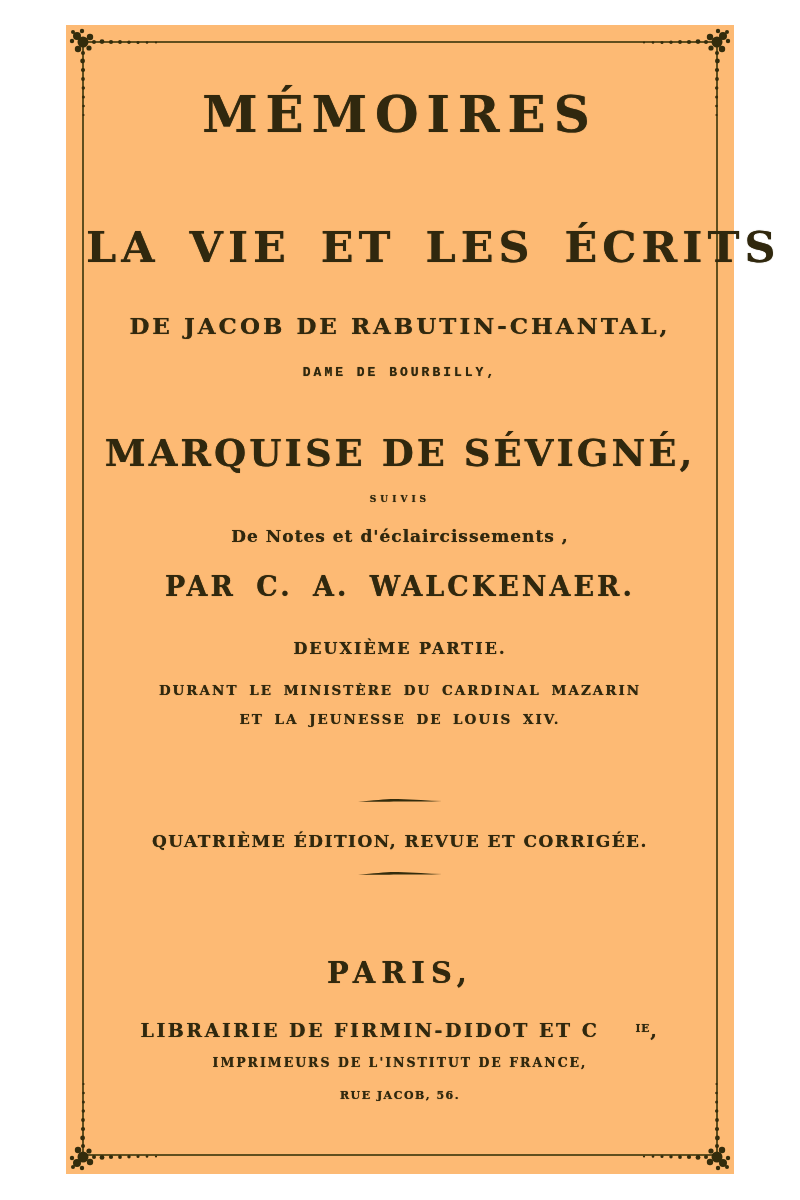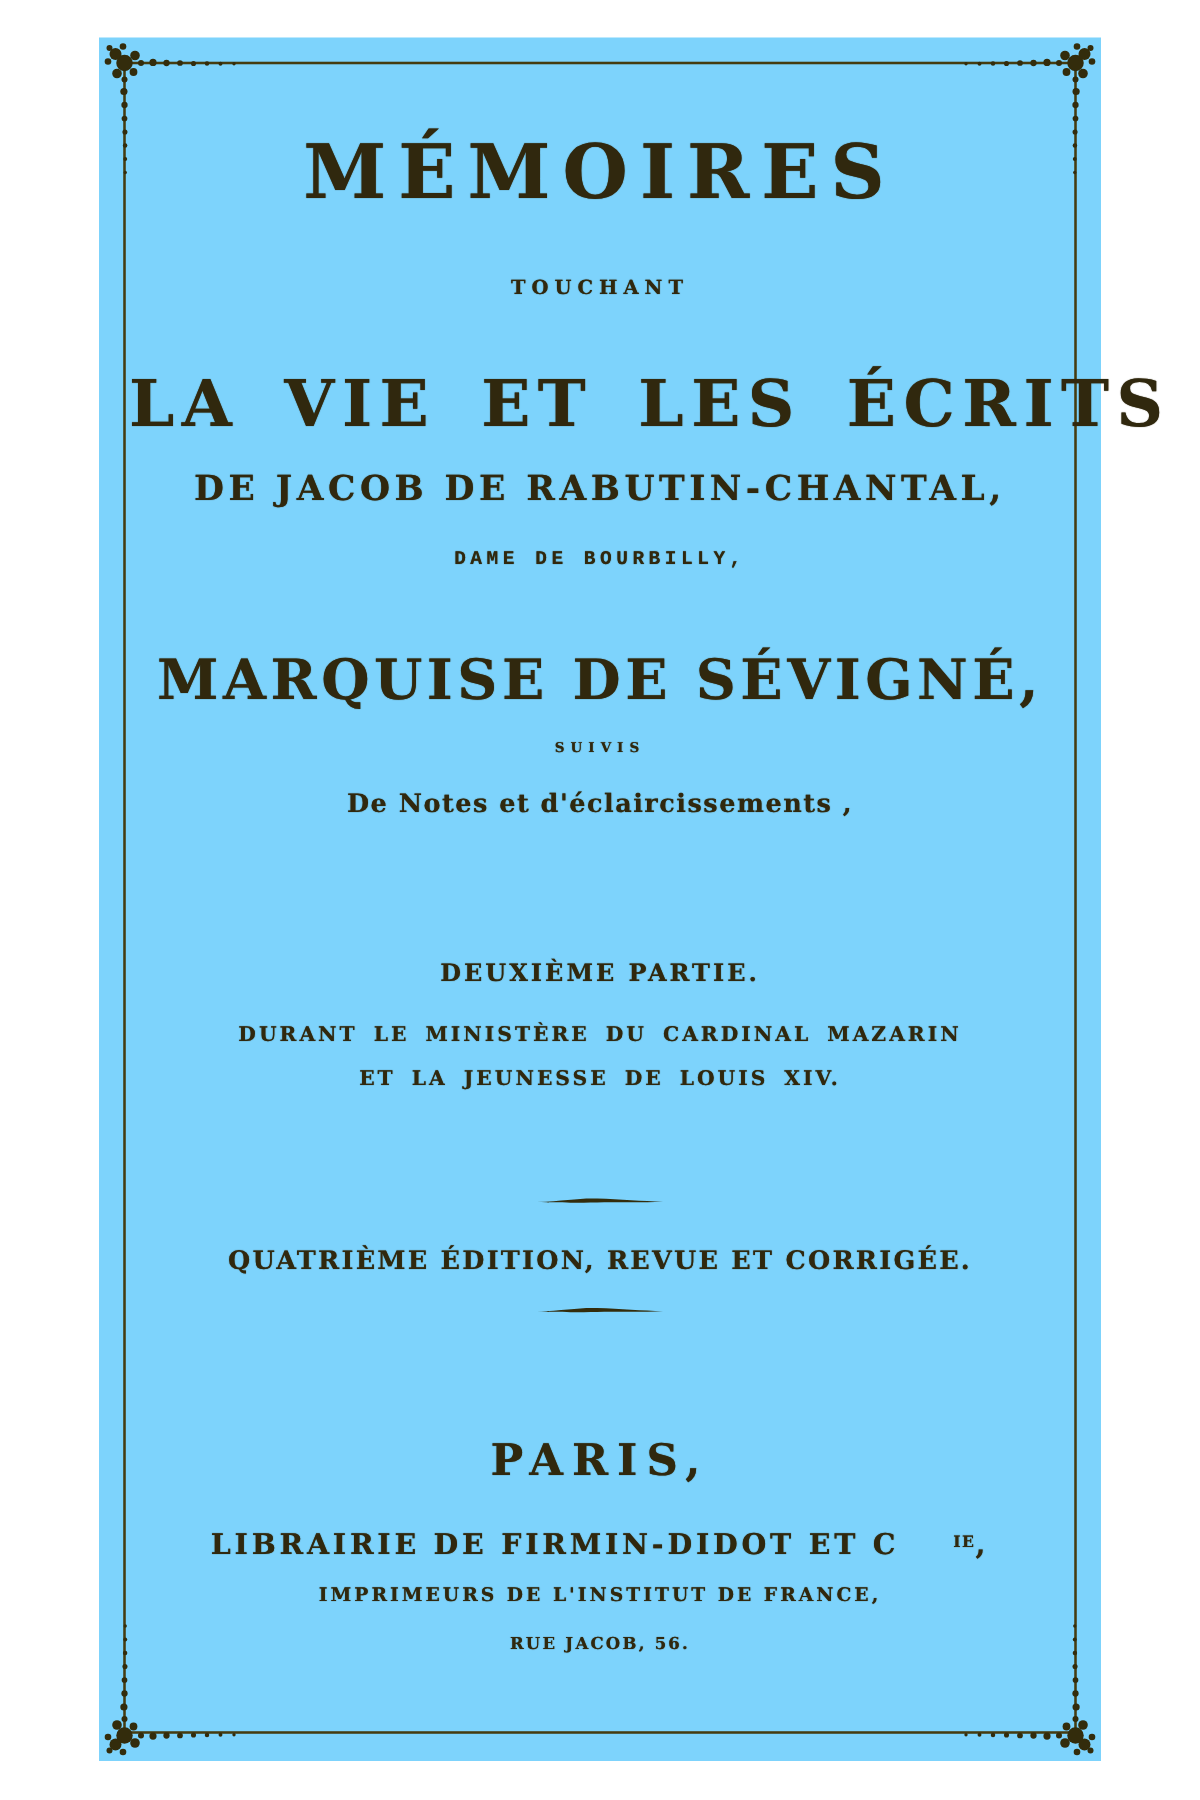--- a/index.html
+++ b/index.html
@@ -16,21 +16,21 @@
     width: 800px;
     height: 1200px;
     background: #ffffff;
   }
   .cover {
     position: absolute;
     left: 66px;
     top: 25px;
     width: 668px;
     height: 1149px;
-    background: #7dd3fc;
+    background: #fdba74;
   }
   .frame-svg {
     position: absolute;
     left: 0;
     top: 0;
     width: 668px;
     height: 1149px;
     pointer-events: none;
   }
   .line {
@@ -39,21 +39,21 @@
     right: 20px;
     text-align: center;
     color: #30280e;
     font-weight: bold;
     line-height: 1;
     text-shadow: 0 0 0.7px rgba(48,40,14,0.85);
     white-space: nowrap;
   }
   .t-main      { top: 65px;  font-size: 50px;   letter-spacing: 8px; }
   .t-touchant  { top: 161px; font-size: 13px;   letter-spacing: 4px; }
-  .t-vie       { top: 224px; font-size: 43px;   letter-spacing: 5px; word-spacing: 10px; }
+  .t-vie       { top: 201px; font-size: 43px;   letter-spacing: 5px; word-spacing: 10px; }
   .t-marie     { top: 289px; font-size: 23px;   letter-spacing: 3px; }
   .t-dame      { top: 341px; font-size: 13px;   letter-spacing: 3px; font-family: Liberation Mono, monospace; }
   .t-marquise  { top: 382px; font-size: 37px;   letter-spacing: 3px; margin-top: 28px; }
   .t-suivis    { top: 470px; font-size: 9px;    letter-spacing: 4px; }
   .t-notes     { top: 503px; font-size: 17px;   letter-spacing: 1px; }
   .t-author    { top: 548px; font-size: 27px;   letter-spacing: 3px; word-spacing: 8px; }
   .t-part      { top: 616px; font-size: 16px;   letter-spacing: 2px; }
   .t-durant    { top: 659px; font-size: 13.5px; letter-spacing: 2px; word-spacing: 4px; }
   .t-jeunesse  { top: 688px; font-size: 13.5px; letter-spacing: 2px; word-spacing: 4px; }
   .t-edition   { top: 808px; font-size: 17px;   letter-spacing: 1.5px; }
@@ -113,27 +113,27 @@
         </g>
       </defs>
       <rect x="17" y="17" width="634" height="1113" fill="none" stroke="#453c10" stroke-width="1.7"></rect>
       <use href="#corner-orn"></use>
       <use href="#corner-orn" transform="translate(668,0) scale(-1,1)"></use>
       <use href="#corner-orn" transform="translate(0,1149) scale(1,-1)"></use>
       <use href="#corner-orn" transform="translate(668,1149) scale(-1,-1)"></use>
     </svg>
 
     <div class="line t-main">MÉMOIRES</div>
-    <div class="line t-touchant">TOUCHANT</div>
     <div class="line t-vie">LA VIE ET LES ÉCRITS</div>
     <div class="line t-marie">DE JACOB DE RABUTIN-CHANTAL,</div>
     <div class="line t-dame">DAME DE BOURBILLY,</div>
     <div class="line t-marquise">MARQUISE DE SÉVIGNÉ,</div>
     <div class="line t-suivis">SUIVIS</div>
     <div class="line t-notes">De Notes et d'éclaircissements ,</div>
+    <div class="line t-author">PAR C. A. WALCKENAER.</div>
     <div class="line t-part">DEUXIÈME PARTIE.</div>
     <div class="line t-durant">DURANT LE MINISTÈRE DU CARDINAL MAZARIN</div>
     <div class="line t-jeunesse">ET LA JEUNESSE DE LOUIS XIV.</div>
 
     <svg class="rule rule-1" viewBox="0 0 84 6">
       <path d="M0 3.4 C 18 2.6, 28 0.6, 40 1.0 C 56 1.5, 70 2.8, 84 3.1 C 70 3.9, 56 3.4, 40 3.6 C 28 3.8, 18 4.0, 0 3.4 Z" fill="#332c0c"></path>
     </svg>
 
     <div class="line t-edition">QUATRIÈME ÉDITION, REVUE ET CORRIGÉE.</div>
 

